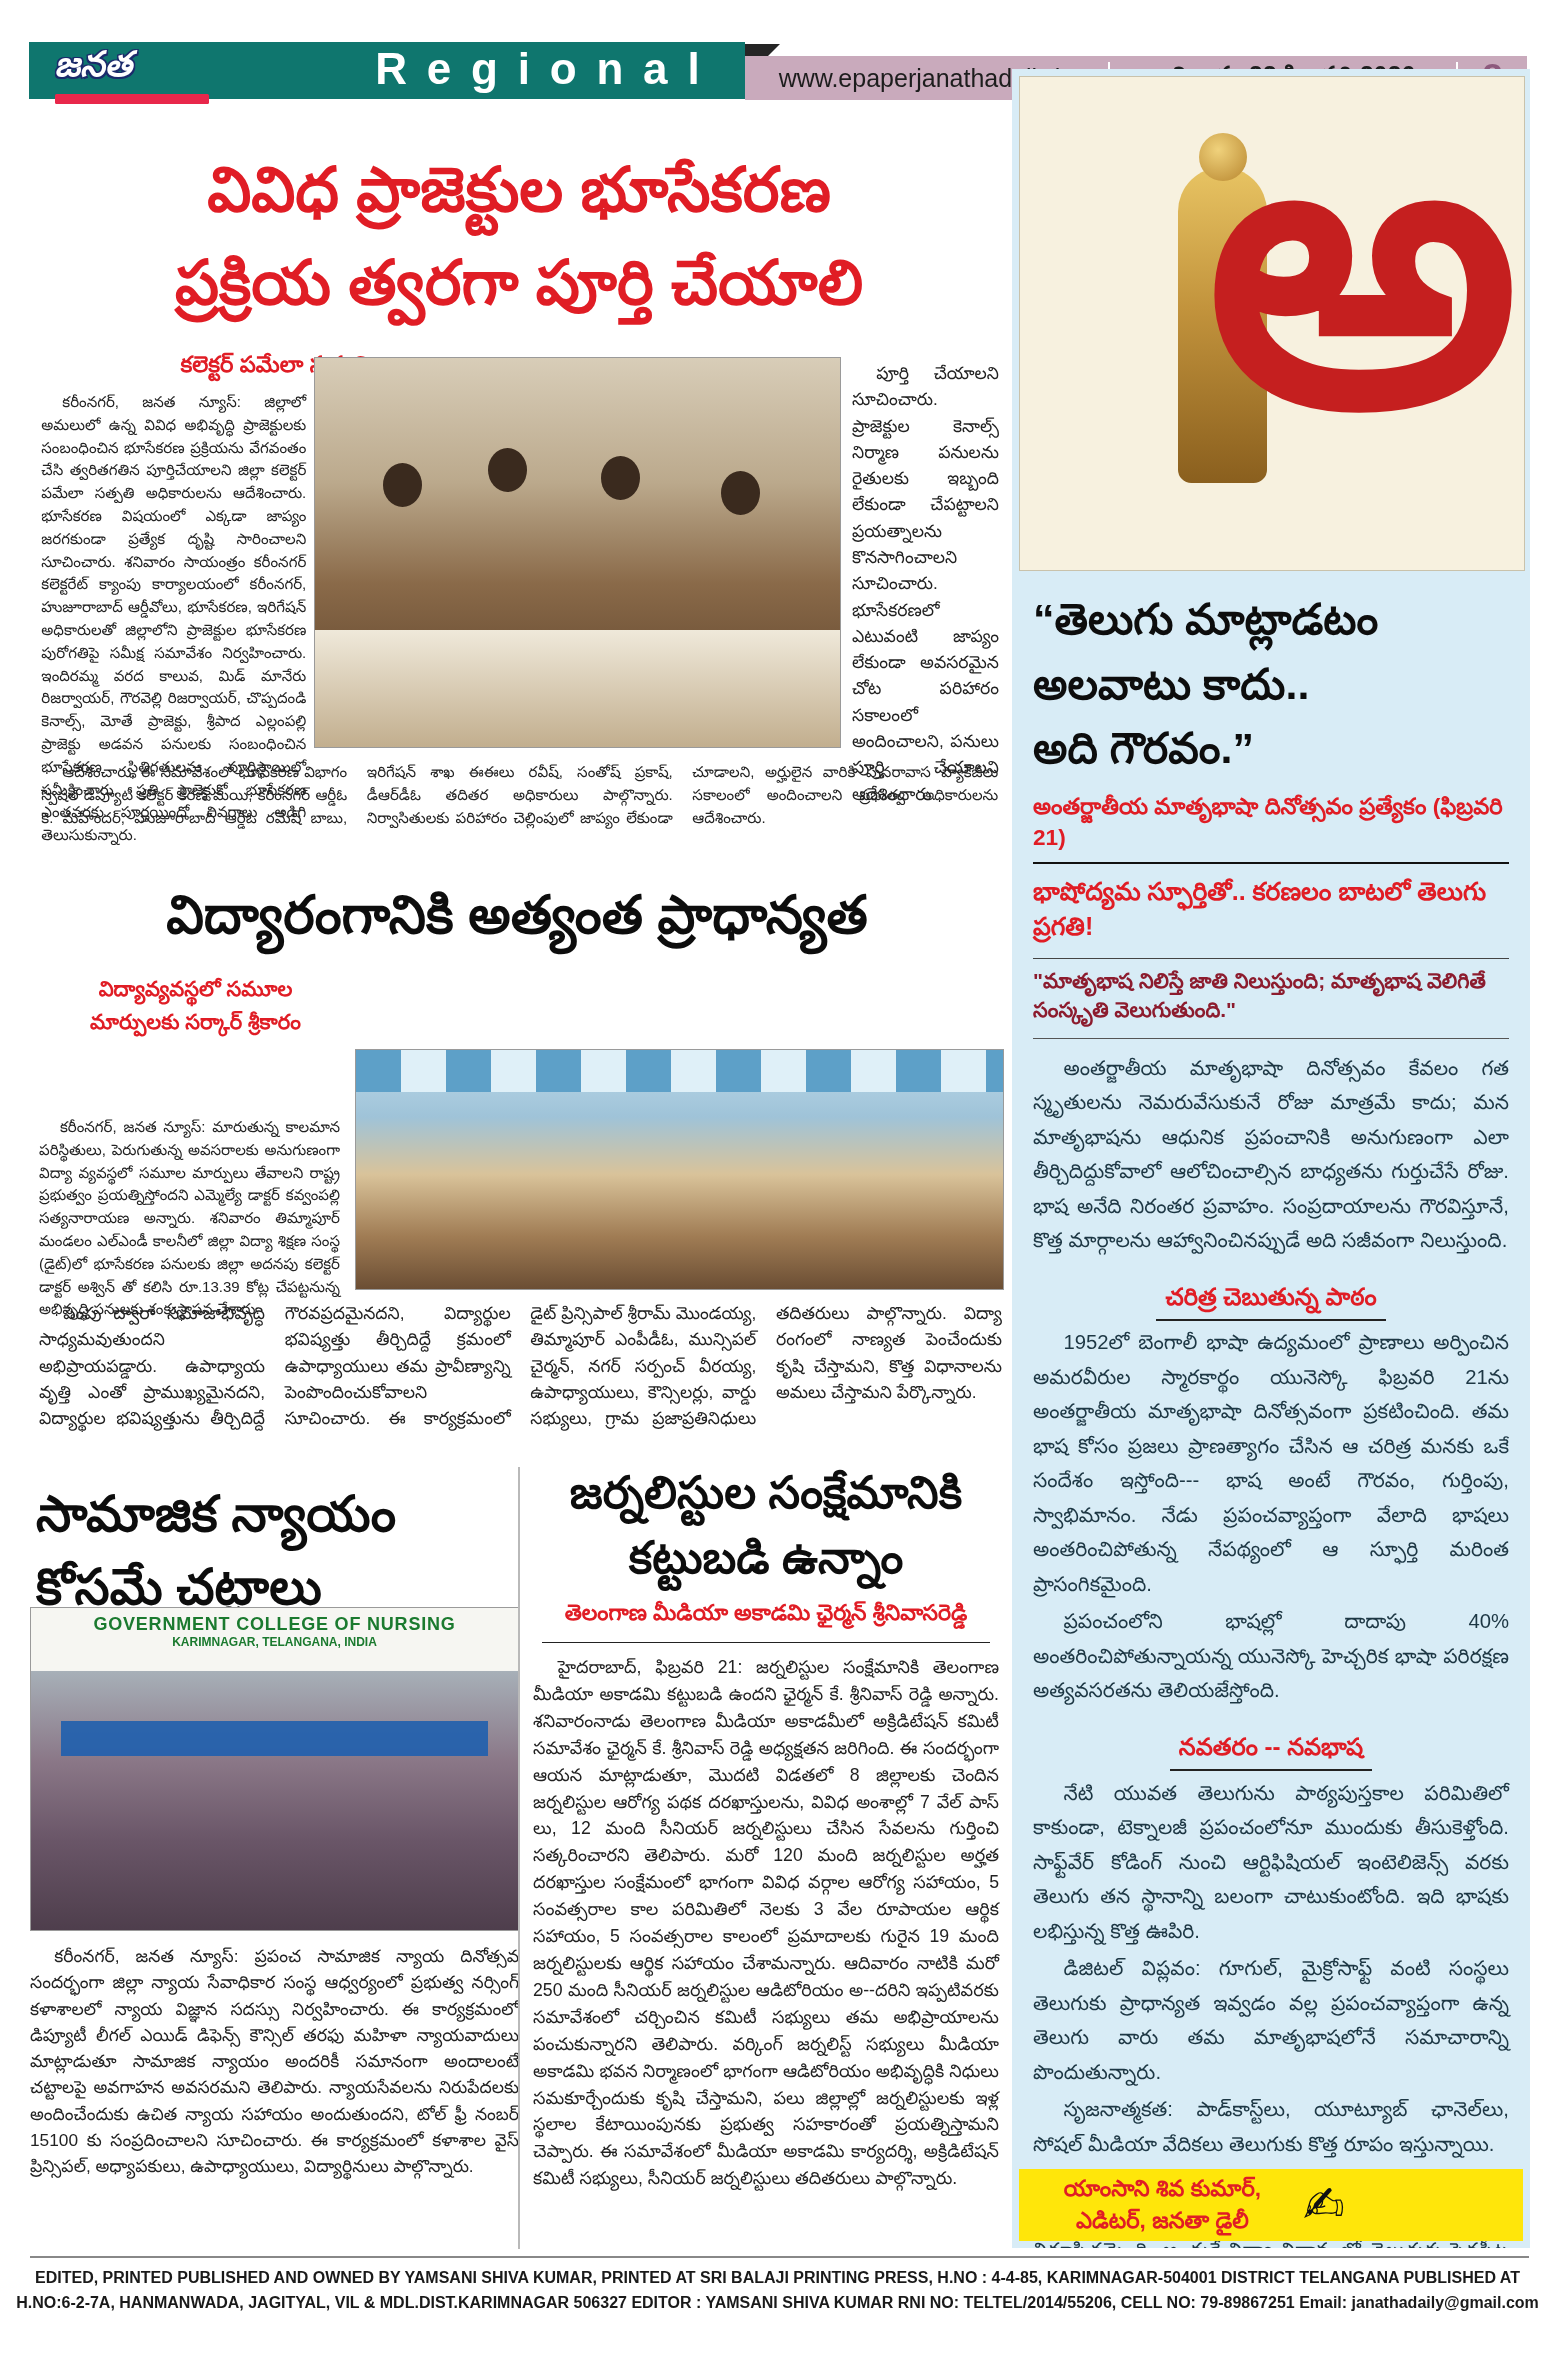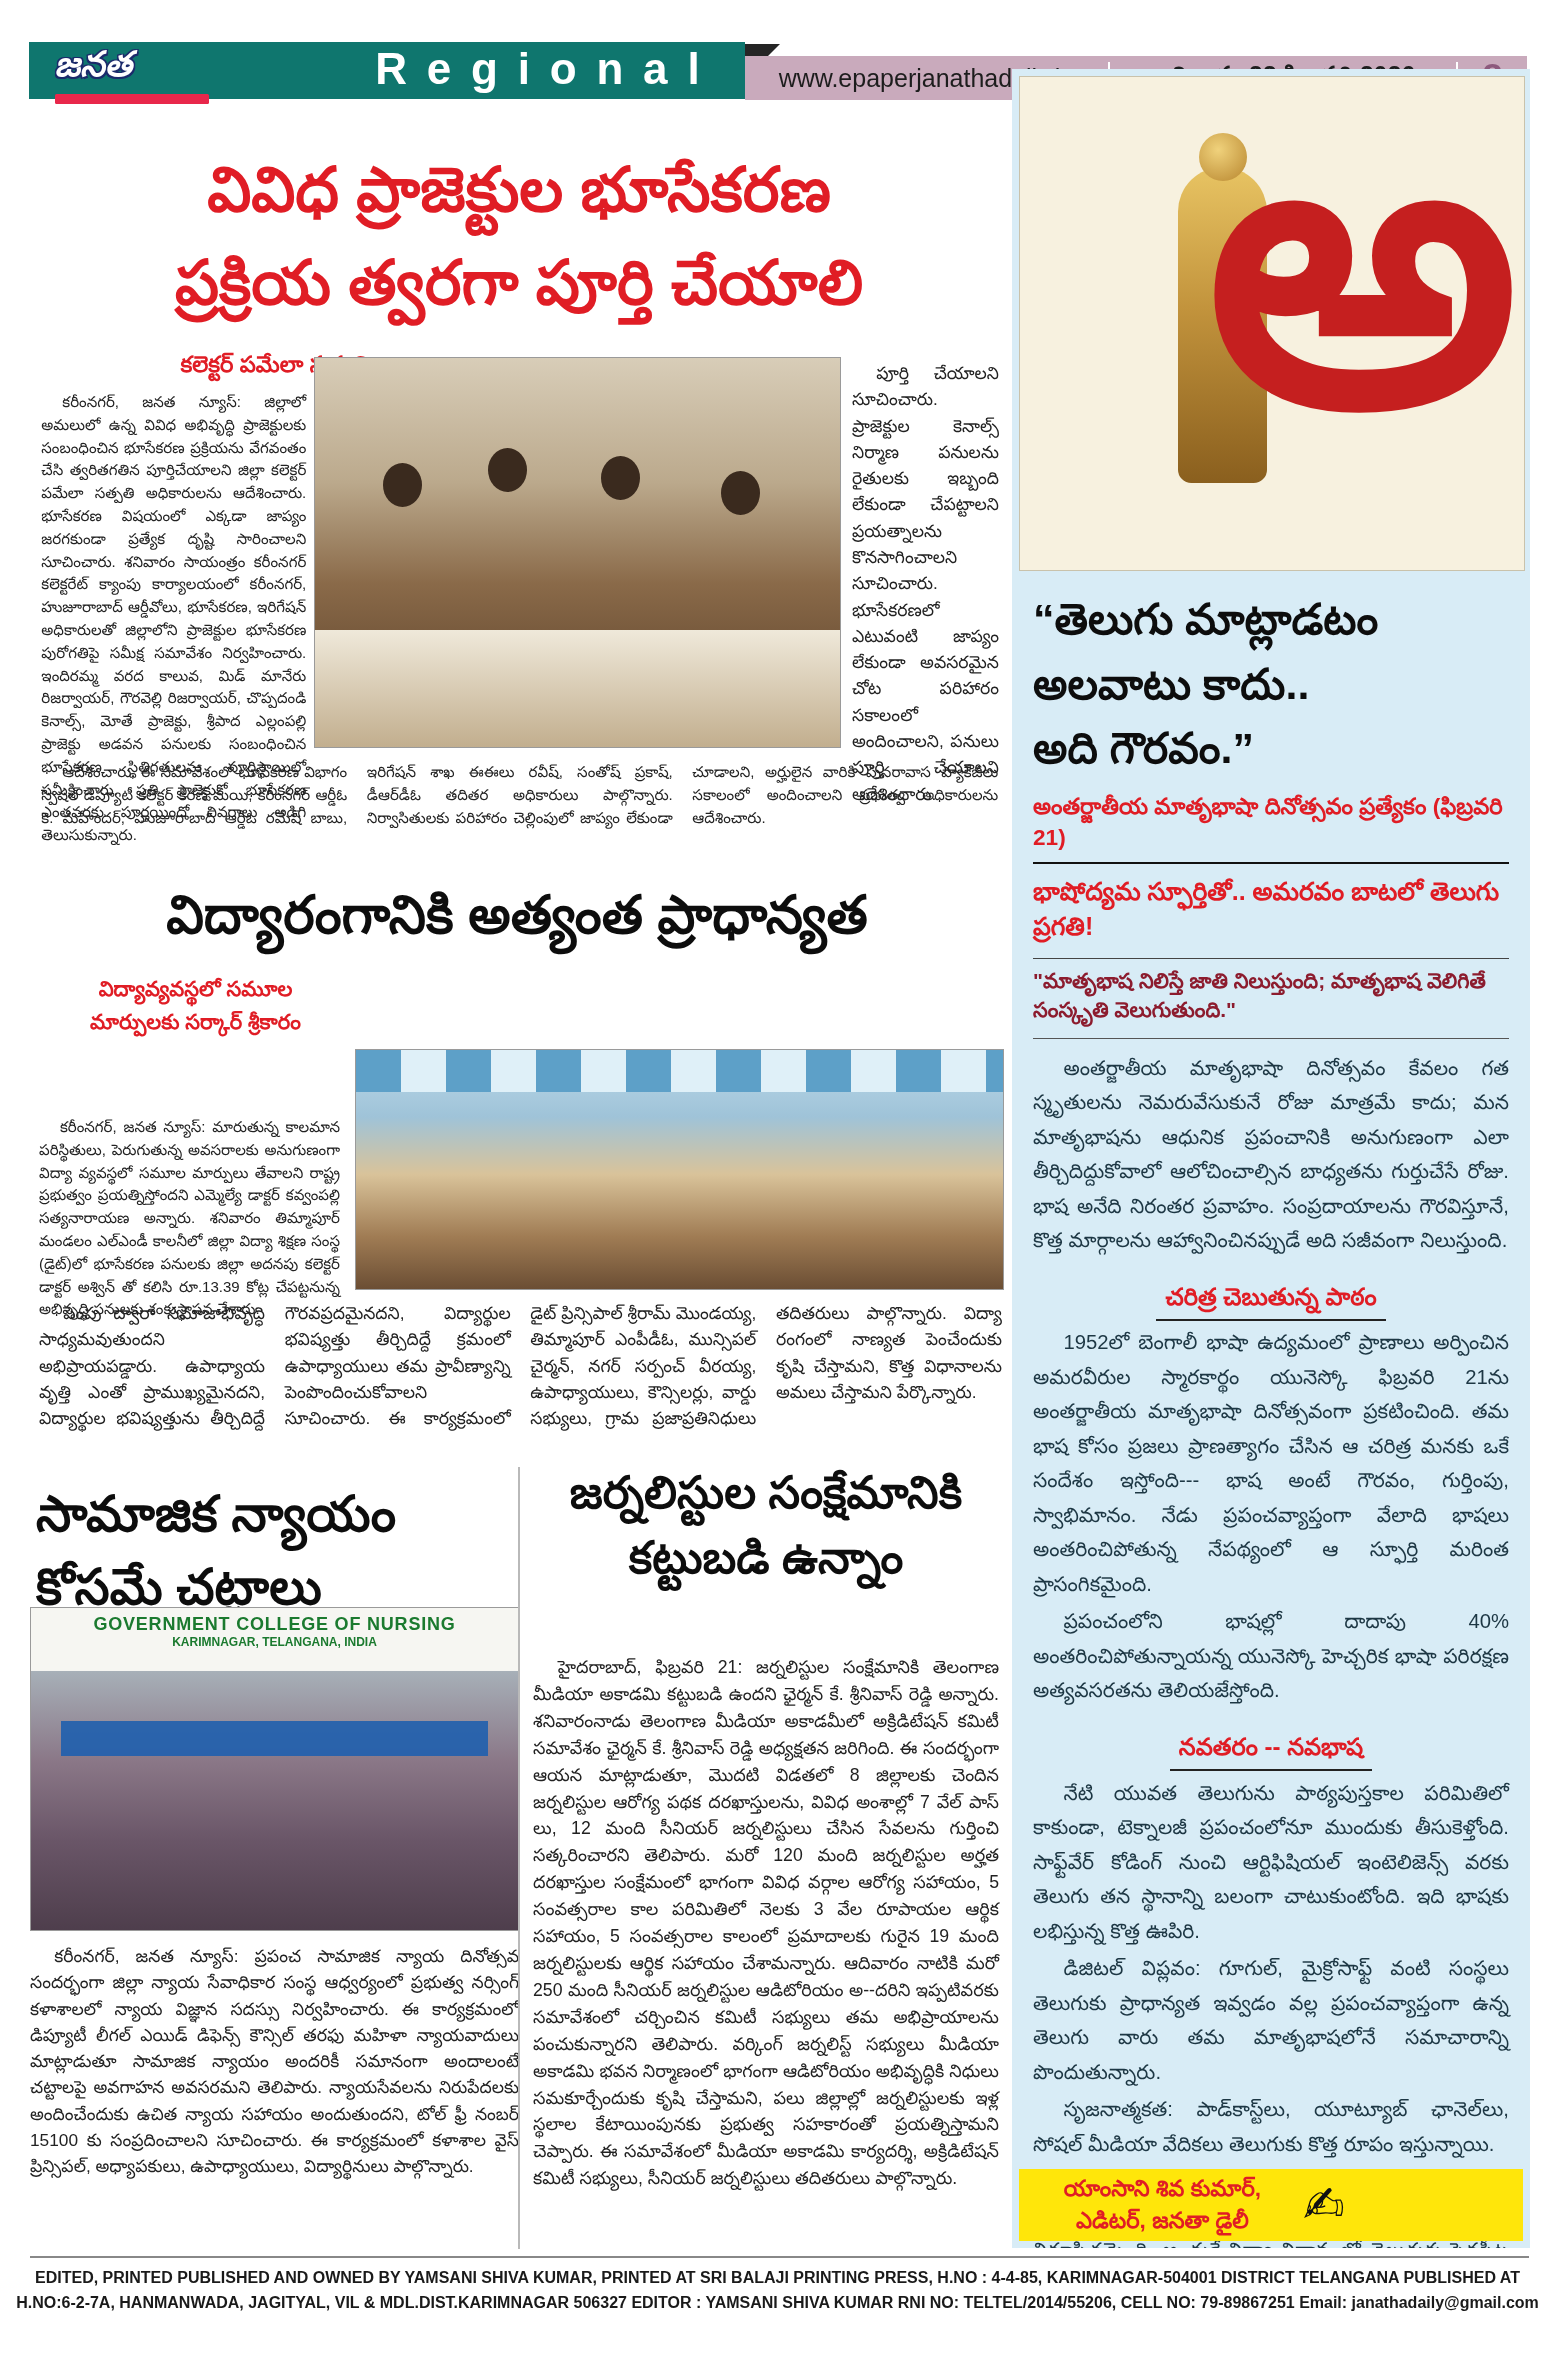--- a/index.html
+++ b/index.html
@@ -181,36 +181,37 @@
     <div class="body-txt a3-body">
       <p>కరీంనగర్, జనత న్యూస్: ప్రపంచ సామాజిక న్యాయ దినోత్సవ సందర్భంగా జిల్లా న్యాయ సేవాధికార సంస్థ ఆధ్వర్యంలో ప్రభుత్వ నర్సింగ్ కళాశాలలో న్యాయ విజ్ఞాన సదస్సు నిర్వహించారు. ఈ కార్యక్రమంలో డిప్యూటీ లీగల్ ఎయిడ్ డిఫెన్స్ కౌన్సిల్ తరఫు మహిళా న్యాయవాదులు మాట్లాడుతూ సామాజిక న్యాయం అందరికీ సమానంగా అందాలంటే చట్టాలపై అవగాహన అవసరమని తెలిపారు. న్యాయసేవలను నిరుపేదలకు అందించేందుకు ఉచిత న్యాయ సహాయం అందుతుందని, టోల్ ఫ్రీ నంబర్ 15100 కు సంప్రదించాలని సూచించారు. ఈ కార్యక్రమంలో కళాశాల వైస్ ప్రిన్సిపల్, అధ్యాపకులు, ఉపాధ్యాయులు, విద్యార్థినులు పాల్గొన్నారు.</p>
     </div>
   </div>
 
   <div class="vrule"></div>
 
   <div class="art" style="left:527px;top:1460px;width:478px;height:794px;">
     <div class="hl-black pre a4-headline">జర్నలిస్టుల సంక్షేమానికి
 కట్టుబడి ఉన్నాం</div>
+    <div class="kicker a4-kicker">తెలంగాణ మీడియా అకాడమి ఛైర్మన్ శ్రీనివాసరెడ్డి</div>
     <div class="body-txt a4-body">
       <p>హైదరాబాద్, ఫిబ్రవరి 21: జర్నలిస్టుల సంక్షేమానికి తెలంగాణ మీడియా అకాడమి కట్టుబడి ఉందని ఛైర్మన్ కే. శ్రీనివాస్ రెడ్డి అన్నారు. శనివారంనాడు తెలంగాణ మీడియా అకాడమీలో అక్రిడిటేషన్ కమిటీ సమావేశం ఛైర్మన్ కే. శ్రీనివాస్ రెడ్డి అధ్యక్షతన జరిగింది. ఈ సందర్భంగా ఆయన మాట్లాడుతూ, మొదటి విడతలో 8 జిల్లాలకు చెందిన జర్నలిస్టుల ఆరోగ్య పథక దరఖాస్తులను, వివిధ అంశాల్లో 7 వేల్ పాస్ లు, 12 మంది సీనియర్ జర్నలిస్టులు చేసిన సేవలను గుర్తించి సత్కరించారని తెలిపారు. మరో 120 మంది జర్నలిస్టుల అర్హత దరఖాస్తుల సంక్షేమంలో భాగంగా వివిధ వర్గాల ఆరోగ్య సహాయం, 5 సంవత్సరాల కాల పరిమితిలో నెలకు 3 వేల రూపాయల ఆర్థిక సహాయం, 5 సంవత్సరాల కాలంలో ప్రమాదాలకు గురైన 19 మంది జర్నలిస్టులకు ఆర్థిక సహాయం చేశామన్నారు. ఆదివారం నాటికి మరో 250 మంది సీనియర్ జర్నలిస్టుల ఆడిటోరియం అ--దరిని ఇప్పటివరకు సమావేశంలో చర్చించిన కమిటీ సభ్యులు తమ అభిప్రాయాలను పంచుకున్నారని తెలిపారు. వర్కింగ్ జర్నలిస్ట్ సభ్యులు మీడియా అకాడమి భవన నిర్మాణంలో భాగంగా ఆడిటోరియం అభివృద్ధికి నిధులు సమకూర్చేందుకు కృషి చేస్తామని, పలు జిల్లాల్లో జర్నలిస్టులకు ఇళ్ల స్థలాల కేటాయింపునకు ప్రభుత్వ సహకారంతో ప్రయత్నిస్తామని చెప్పారు. ఈ సమావేశంలో మీడియా అకాడమి కార్యదర్శి, అక్రిడిటేషన్ కమిటీ సభ్యులు, సీనియర్ జర్నలిస్టులు తదితరులు పాల్గొన్నారు.</p>
     </div>
   </div>
 
   <div class="panel">
     <div class="artwork">
       <div class="statue"></div>
       <div class="statue-head"></div>
       <div class="letter">అ</div>
     </div>
     <div class="quote pre">“తెలుగు మాట్లాడటం
 అలవాటు కాదు..
 అది గౌరవం.”</div>
     <div class="strap">అంతర్జాతీయ మాతృభాషా దినోత్సవం ప్రత్యేకం (ఫిబ్రవరి 21)</div>
-    <div class="f-subhead">భాషోద్యమ స్ఫూర్తితో.. అమరవం బాటలో తెలుగు ప్రగతి!</div>
+    <div class="f-subhead">భాషోద్యమ స్ఫూర్తితో.. కరణలం బాటలో తెలుగు ప్రగతి!</div>
     <div class="epigraph">"మాతృభాష నిలిస్తే జాతి నిలుస్తుంది; మాతృభాష వెలిగితే సంస్కృతి వెలుగుతుంది."</div>
     <div class="f-body f-intro">
       <p>అంతర్జాతీయ మాతృభాషా దినోత్సవం కేవలం గత స్మృతులను నెమరువేసుకునే రోజు మాత్రమే కాదు; మన మాతృభాషను ఆధునిక ప్రపంచానికి అనుగుణంగా ఎలా తీర్చిదిద్దుకోవాలో ఆలోచించాల్సిన బాధ్యతను గుర్తుచేసే రోజు. భాష అనేది నిరంతర ప్రవాహం. సంప్రదాయాలను గౌరవిస్తూనే, కొత్త మార్గాలను ఆహ్వానించినప్పుడే అది సజీవంగా నిలుస్తుంది.</p>
     </div>
     <div class="f-body">
         <div class="sec-title"><span>చరిత్ర చెబుతున్న పాఠం</span></div>
         <div class="sec-body">
           <p>1952లో బెంగాలీ భాషా ఉద్యమంలో ప్రాణాలు అర్పించిన అమరవీరుల స్మారకార్థం యునెస్కో ఫిబ్రవరి 21ను అంతర్జాతీయ మాతృభాషా దినోత్సవంగా ప్రకటించింది. తమ భాష కోసం ప్రజలు ప్రాణత్యాగం చేసిన ఆ చరిత్ర మనకు ఒకే సందేశం ఇస్తోంది--- భాష అంటే గౌరవం, గుర్తింపు, స్వాభిమానం. నేడు ప్రపంచవ్యాప్తంగా వేలాది భాషలు అంతరించిపోతున్న నేపథ్యంలో ఆ స్ఫూర్తి మరింత ప్రాసంగికమైంది.</p>
           <p>ప్రపంచంలోని భాషల్లో దాదాపు 40% అంతరించిపోతున్నాయన్న యునెస్కో హెచ్చరిక భాషా పరిరక్షణ అత్యవసరతను తెలియజేస్తోంది.</p>
         </div>

